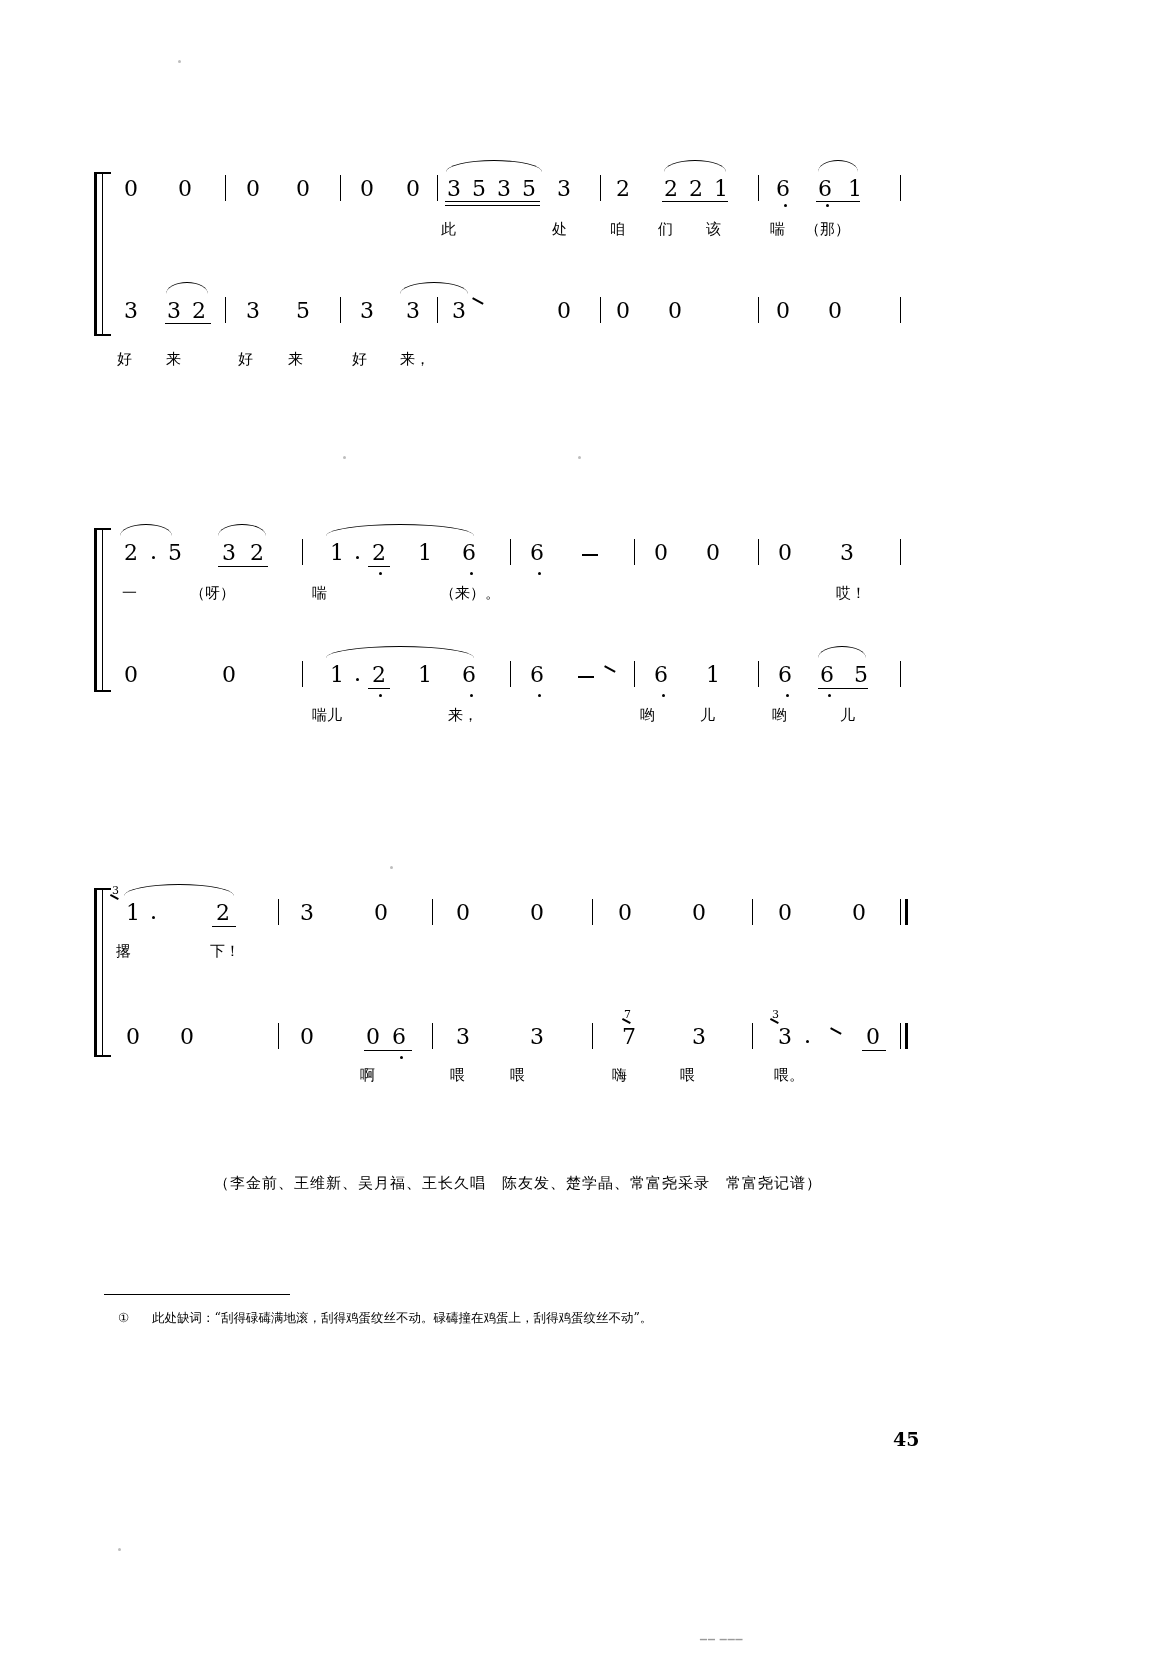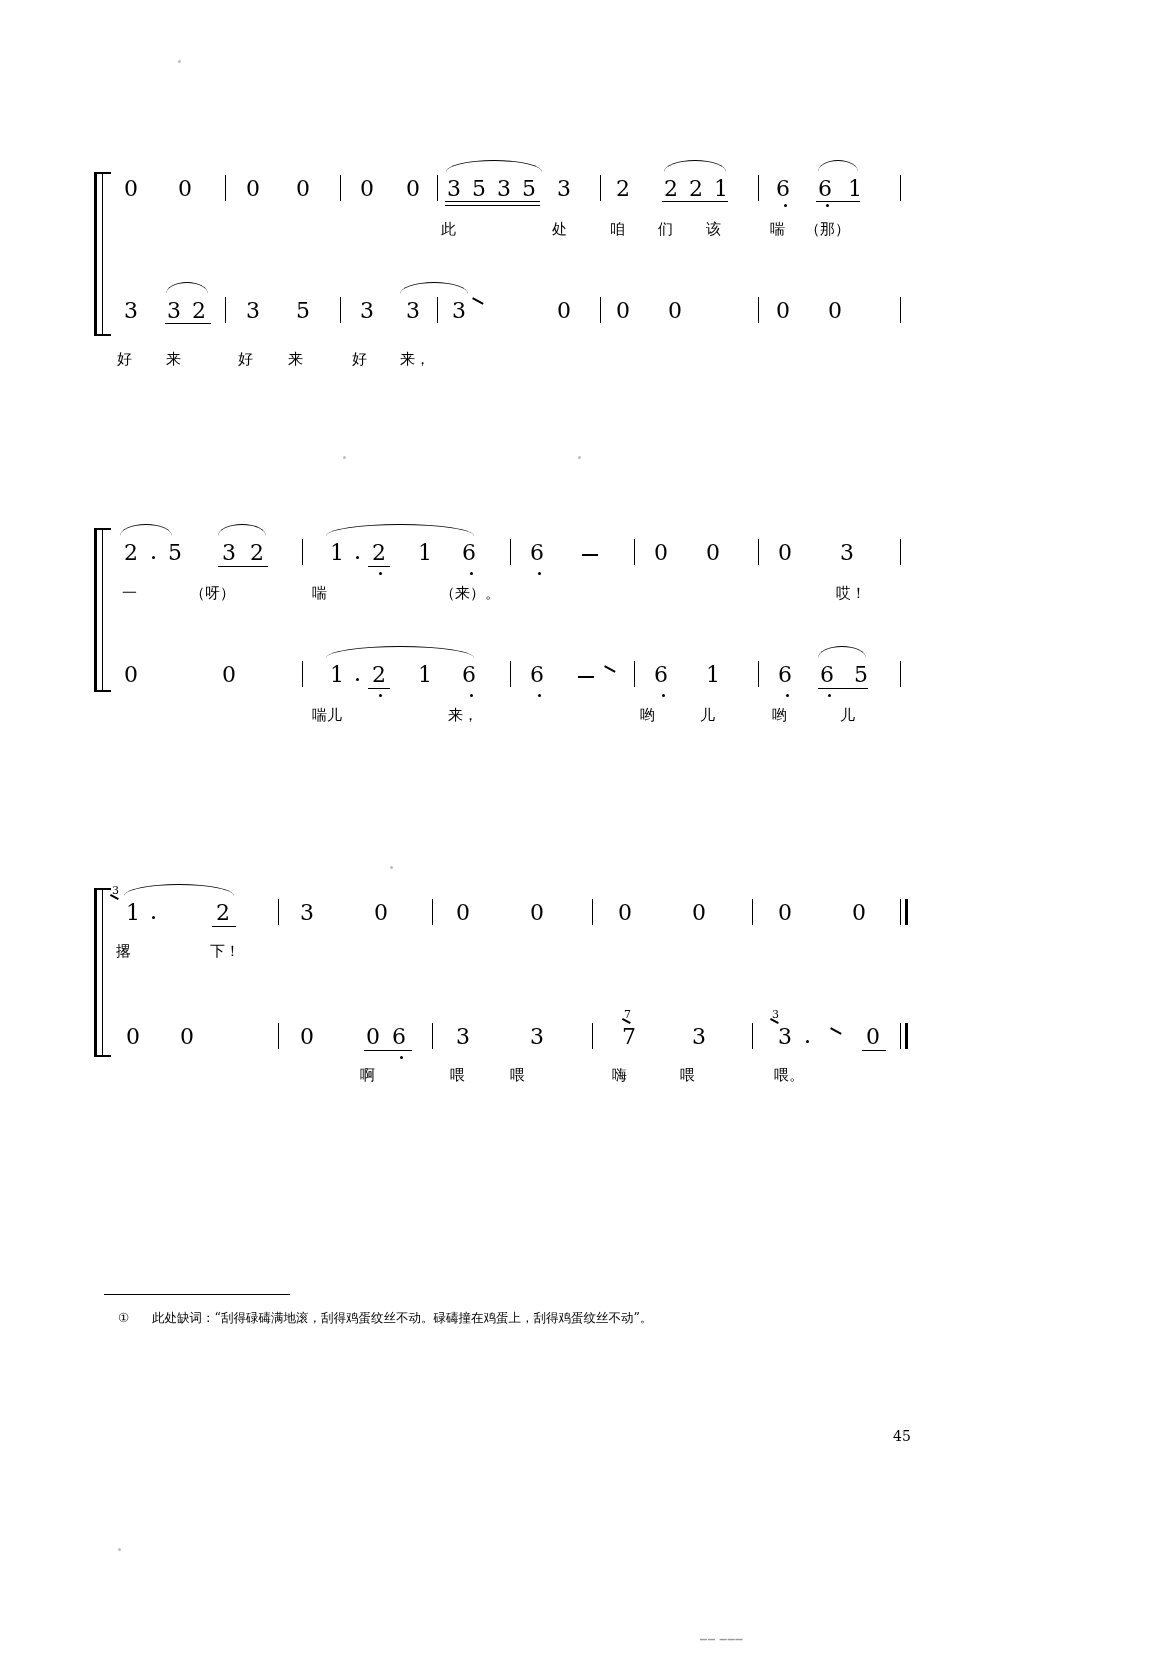--- a/index.html
+++ b/index.html
@@ -140,22 +140,23 @@
     height: 1px;
     background: #000;
   }
   .footnote {
     position: absolute;
     font-size: 12.5px;
     font-family: "DejaVu Serif", serif;
   }
   .pageno {
     position: absolute;
-    font-size: 14px;
-    font-family: "DejaVu Serif", serif;
+    font-size: 19px;
+    font-family: "DejaVu Serif", serif;
+    font-weight: bold;
   }
   .speck {
     position: absolute;
     background: #bdbdbd;
   }
   .bottom-smudge {
     position: absolute;
     font-size: 9px;
     color: #9a9a9a;
     letter-spacing: 1px;
@@ -421,20 +422,21 @@
 
       <div class="lyric" style="left:360px; top:1068px;">啊</div>
       <div class="lyric" style="left:450px; top:1068px;">喂</div>
       <div class="lyric" style="left:510px; top:1068px;">喂</div>
       <div class="lyric" style="left:612px; top:1068px;">嗨</div>
       <div class="lyric" style="left:680px; top:1068px;">喂</div>
       <div class="lyric" style="left:774px; top:1068px;">喂。</div>
     </div>
   </div>
 
+  <div class="credits" style="left:214px; top:1174px;">（李金前、王维新、吴月福、王长久唱　陈友发、楚学晶、常富尧采录　常富尧记谱）</div>
 
   <div class="footnote-rule" style="left:104px; top:1294px; width:186px;"></div>
   <div class="footnote" style="left:118px; top:1310px;">①</div>
   <div class="footnote" style="left:152px; top:1310px;">此处缺词：“刮得碌碡满地滚，刮得鸡蛋纹丝不动。碌碡撞在鸡蛋上，刮得鸡蛋纹丝不动”。</div>
 
   <div class="pageno" style="left:893px; top:1428px;">45</div>
 
   <div class="bottom-smudge" style="left:700px; top:1630px;">▁▁ ▁▁▁</div>
 
 </div>

